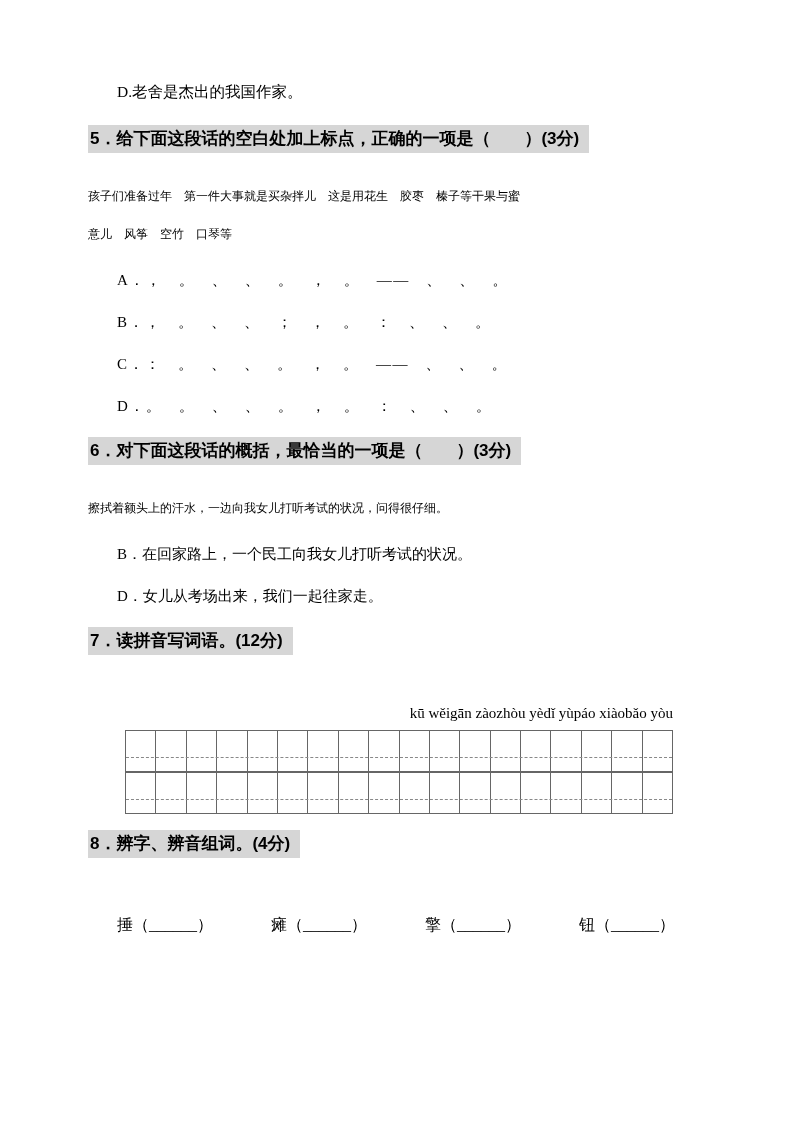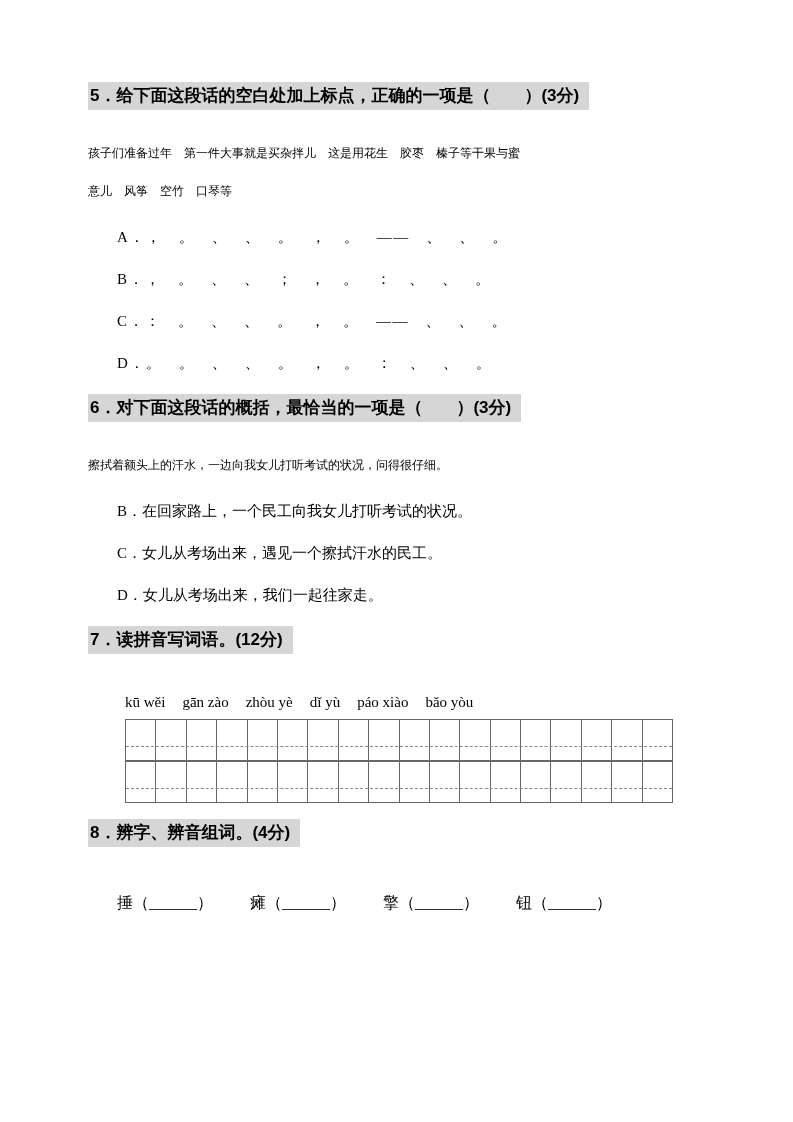--- a/index.html
+++ b/index.html
@@ -42,27 +42,26 @@
 
   .option {
     margin-left: 29px;
     font-size: 15px;
     line-height: 42px;
     white-space: pre-wrap;
   }
   .option.punct { letter-spacing: 1.5px; }
 
   .pinyin-row {
-    margin: 16px 0 8px 37px;
+    margin: 26px 0 8px 37px;
     width: 548px;
     display: flex;
-    justify-content: flex-start;
+    justify-content: flex-end;
     font-size: 15px;
     font-family: "Liberation Serif", "DejaVu Serif", serif;
-    gap: 17px;
   }
   .pinyin-word { white-space: nowrap; }
 
   .write-grid {
     margin-left: 37px;
     width: 548px;
     height: 42px;
     border: 1px solid #666;
     display: flex;
     position: relative;
@@ -78,32 +77,33 @@
     position: absolute;
     left: 0;
     right: 0;
     top: 64%;
     border-top: 1px dashed #888;
     pointer-events: none;
   }
 
   .q8-title-block { margin-top: 16px; }
   .q8-row {
-    margin: 22px 0 0 29px;
+    margin: 33px 0 0 29px;
     display: flex;
-    gap: 37px;
+    gap: 58px;
     font-size: 16px;
   }
   .q8-item { white-space: nowrap; }
 </style>
 </head>
 <body>
 
 <div class="page">
 
+  <p class="prev-option">D.老舍是杰出的我国作家。</p>
 
   <section class="q-block">
     <h2 class="q-title">5．给下面这段话的空白处加上标点，正确的一项是（　　）(3分)</h2>
     <div class="passage">
       <p class="passage-line">孩子们准备过年　第一件大事就是买杂拌儿　这是用花生　胶枣　榛子等干果与蜜</p>
       <p class="passage-line">意儿　风筝　空竹　口琴等</p>
     </div>
     <div class="options">
       <p class="option punct">A．，　。　、　、　。　，　。　——　、　、　。</p>
       <p class="option punct">B．，　。　、　、　；　，　。　：　、　、　。</p>
@@ -112,21 +112,20 @@
     </div>
   </section>
 
   <section class="q-block">
     <h2 class="q-title">6．对下面这段话的概括，最恰当的一项是（　　）(3分)</h2>
     <div class="passage">
       <p class="passage-line">擦拭着额头上的汗水，一边向我女儿打听考试的状况，问得很仔细。</p>
     </div>
     <div class="options">
       <p class="option">B．在回家路上，一个民工向我女儿打听考试的状况。</p>
-      <p class="option">C．女儿从考场出来，遇见一个擦拭汗水的民工。</p>
       <p class="option">D．女儿从考场出来，我们一起往家走。</p>
     </div>
   </section>
 
   <section class="q-block">
     <h2 class="q-title">7．读拼音写词语。(12分)</h2>
 
     <div class="pinyin-row">
       <span class="pinyin-word">kū wěi</span>
       <span class="pinyin-word">gān zào</span>

